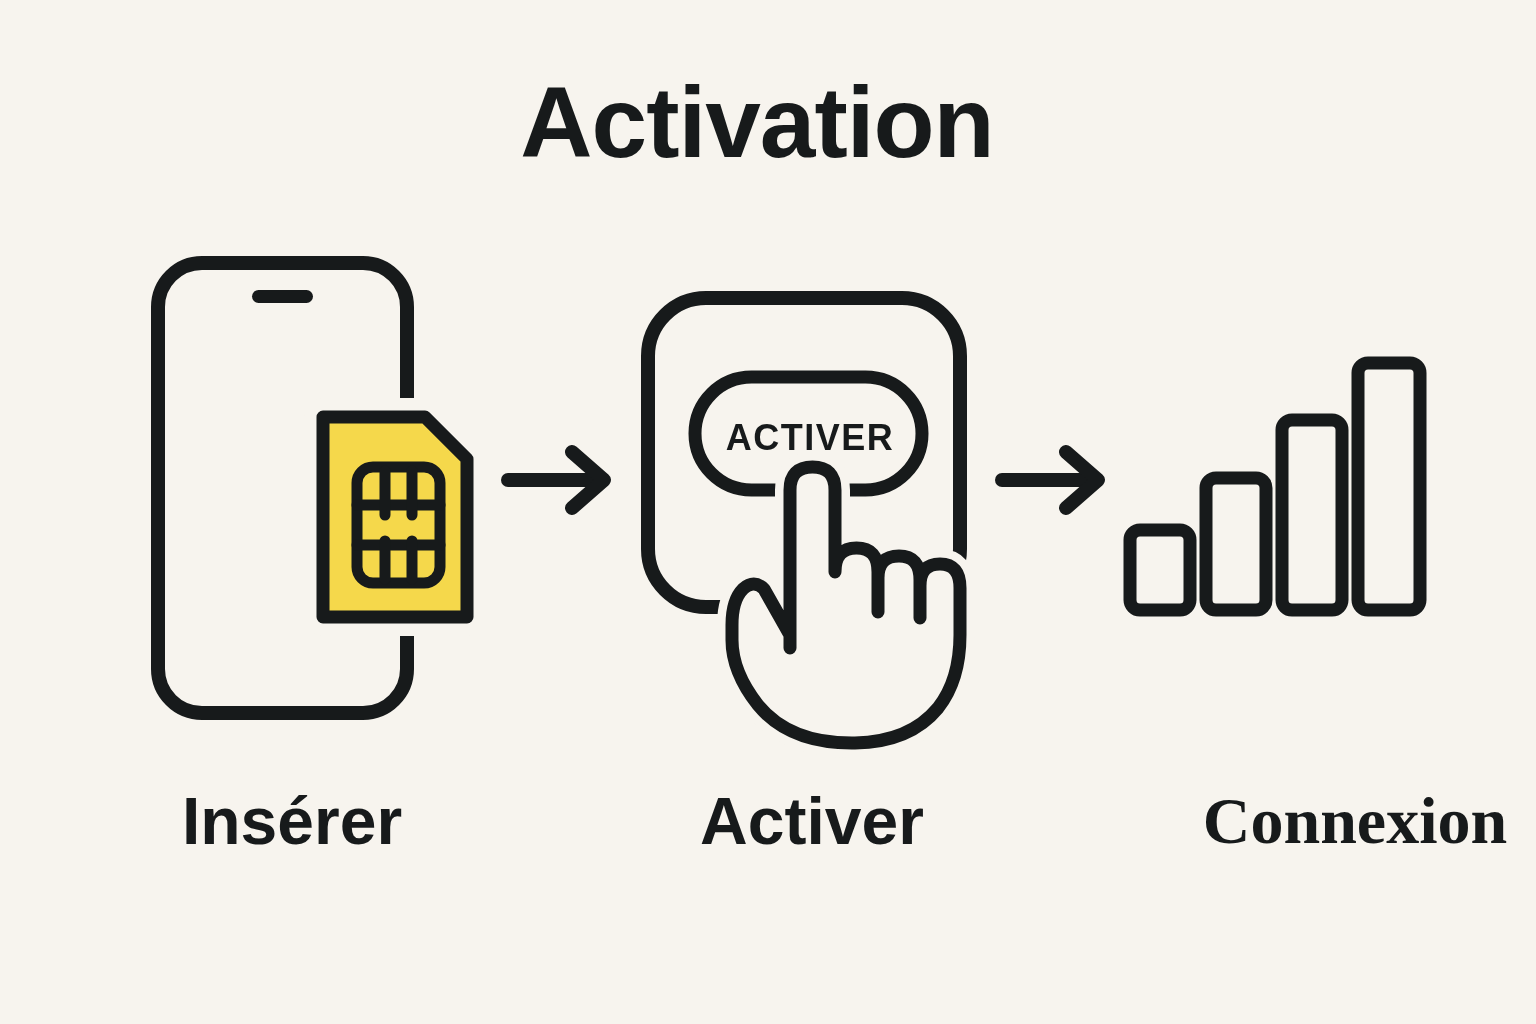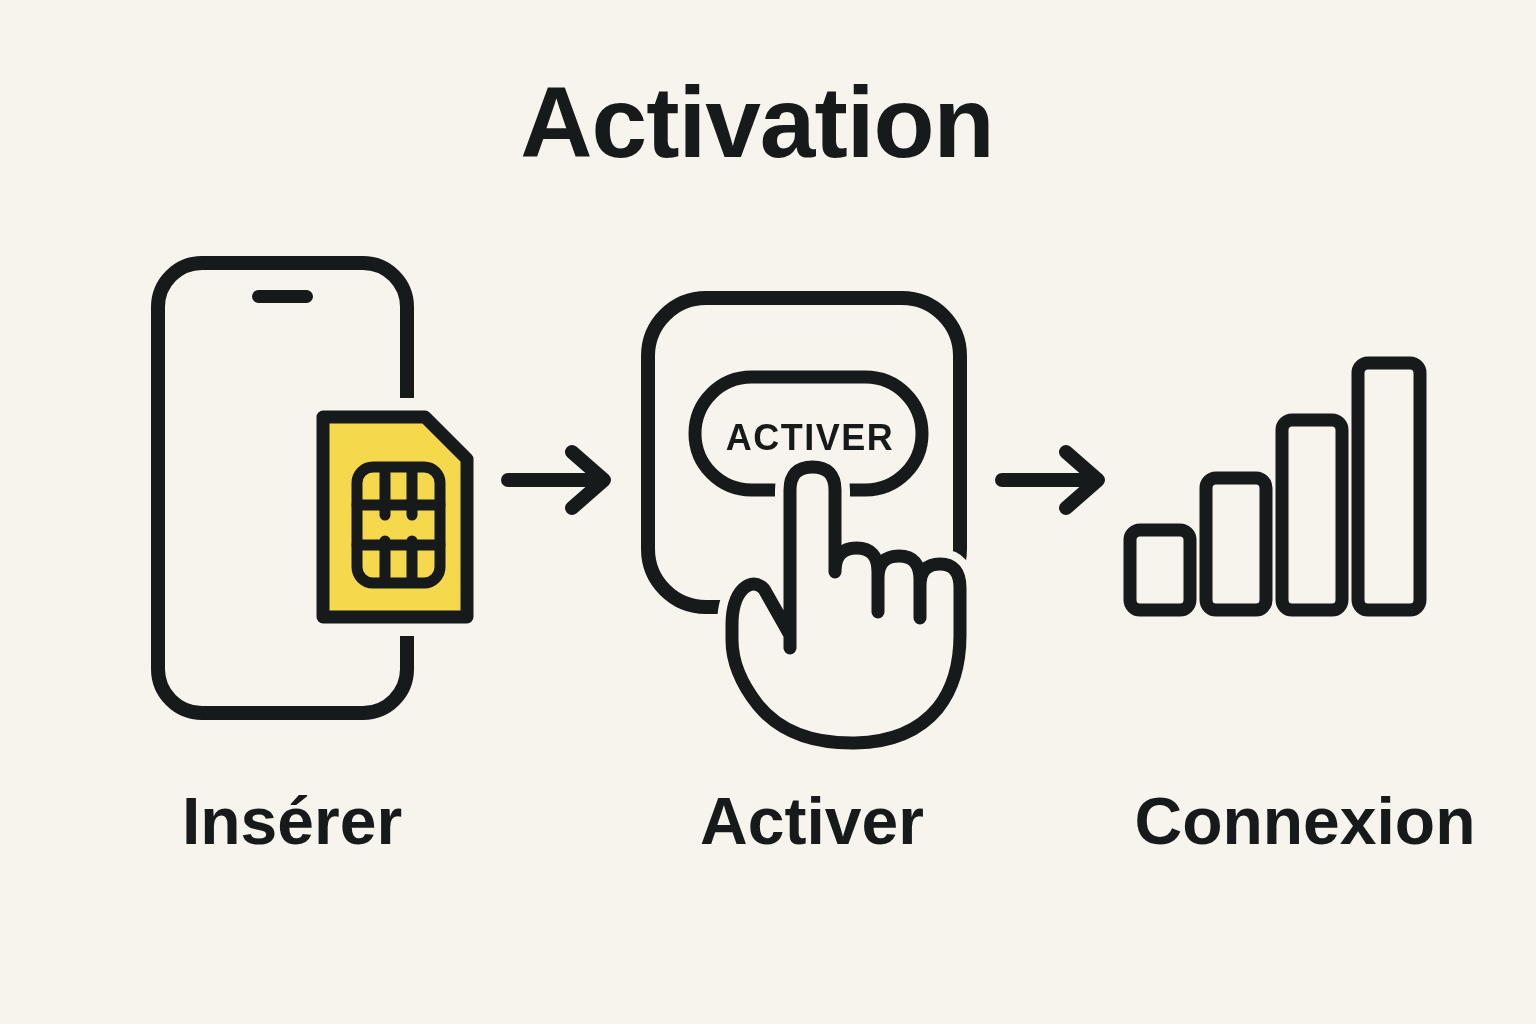--- a/index.html
+++ b/index.html
@@ -38,21 +38,21 @@
     top:780px;
     transform:translateX(-50%);
     font-size:66px;
     font-weight:bold;
     line-height:1;
     white-space:nowrap;
     margin-top:8px;
   }
   .label-1{left:292px;}
   .label-2{left:812px;}
-  .label-3{left:1305px;}
+  .label-3{left:1355px;font-family:Liberation Serif, serif;}
   .activer-text{
     font-family:"Liberation Sans", sans-serif;
     font-weight:bold;
     font-size:36px;
     letter-spacing:1.5px;
   }
 </style>
 </head>
 <body>
 

